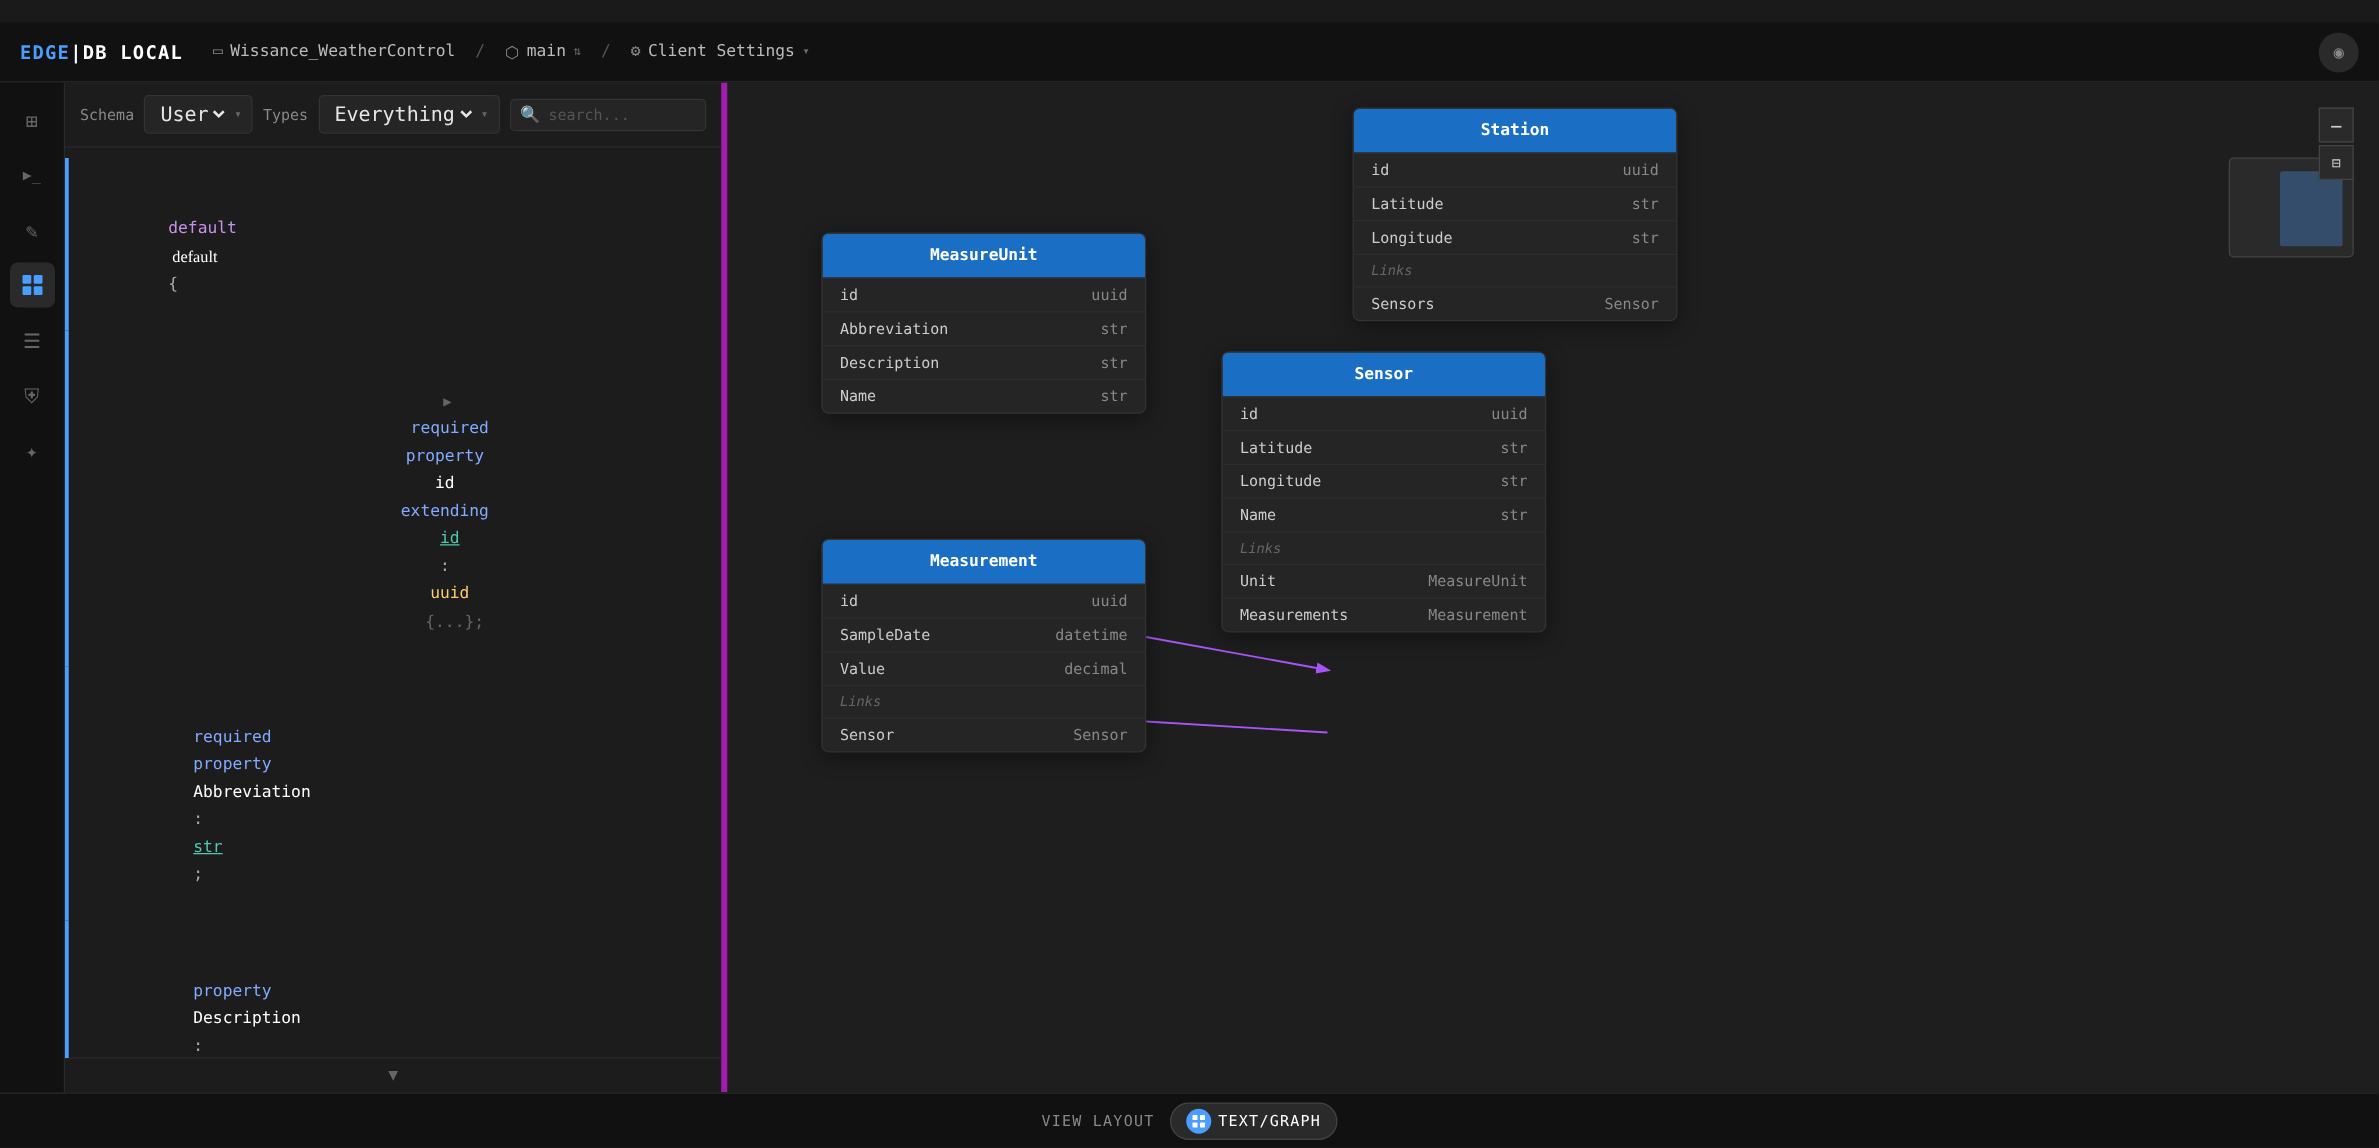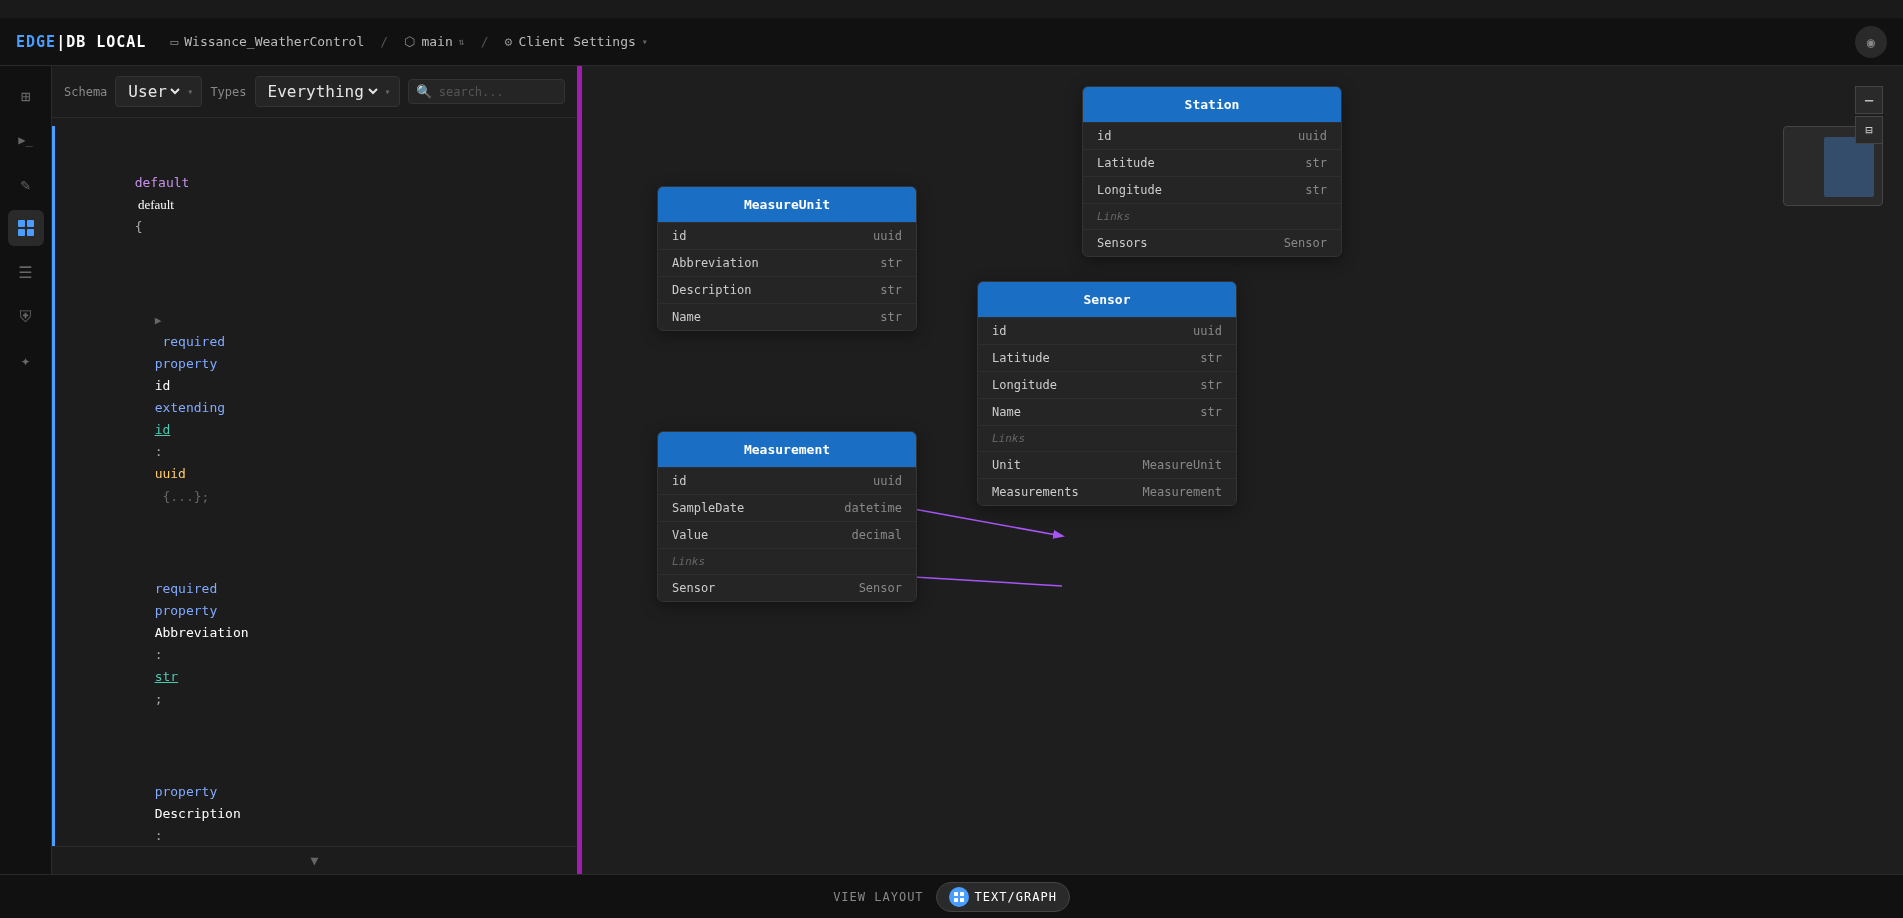--- a/index.html
+++ b/index.html
@@ -405,21 +405,21 @@
 
     <div class="code-area">
 
       <div class="code-line" style="padding-left:20px; position:relative;">
         <div class="blue-bar"></div>
         <span class="kw-module">default</span>
         <span class="type-name"> default </span>
         <span class="brace">{</span>
       </div>
 
-      <div class="code-line" style="padding-left:40px; position:relative;">
+      <div class="code-line" style="padding-left:40px; position:relative;text-align:center;">
         <div class="blue-bar"></div>
         <span class="collapse-arrow">▶</span>
         <span class="kw-required"> required </span>
         <span class="kw-property">property </span>
         <span class="prop-name">id </span>
         <span class="kw-required">extending </span>
         <span class="type-ref">id</span>
         <span class="punct">: </span>
         <span class="uuid-kw">uuid</span>
         <span class="dim"> {...};</span>

